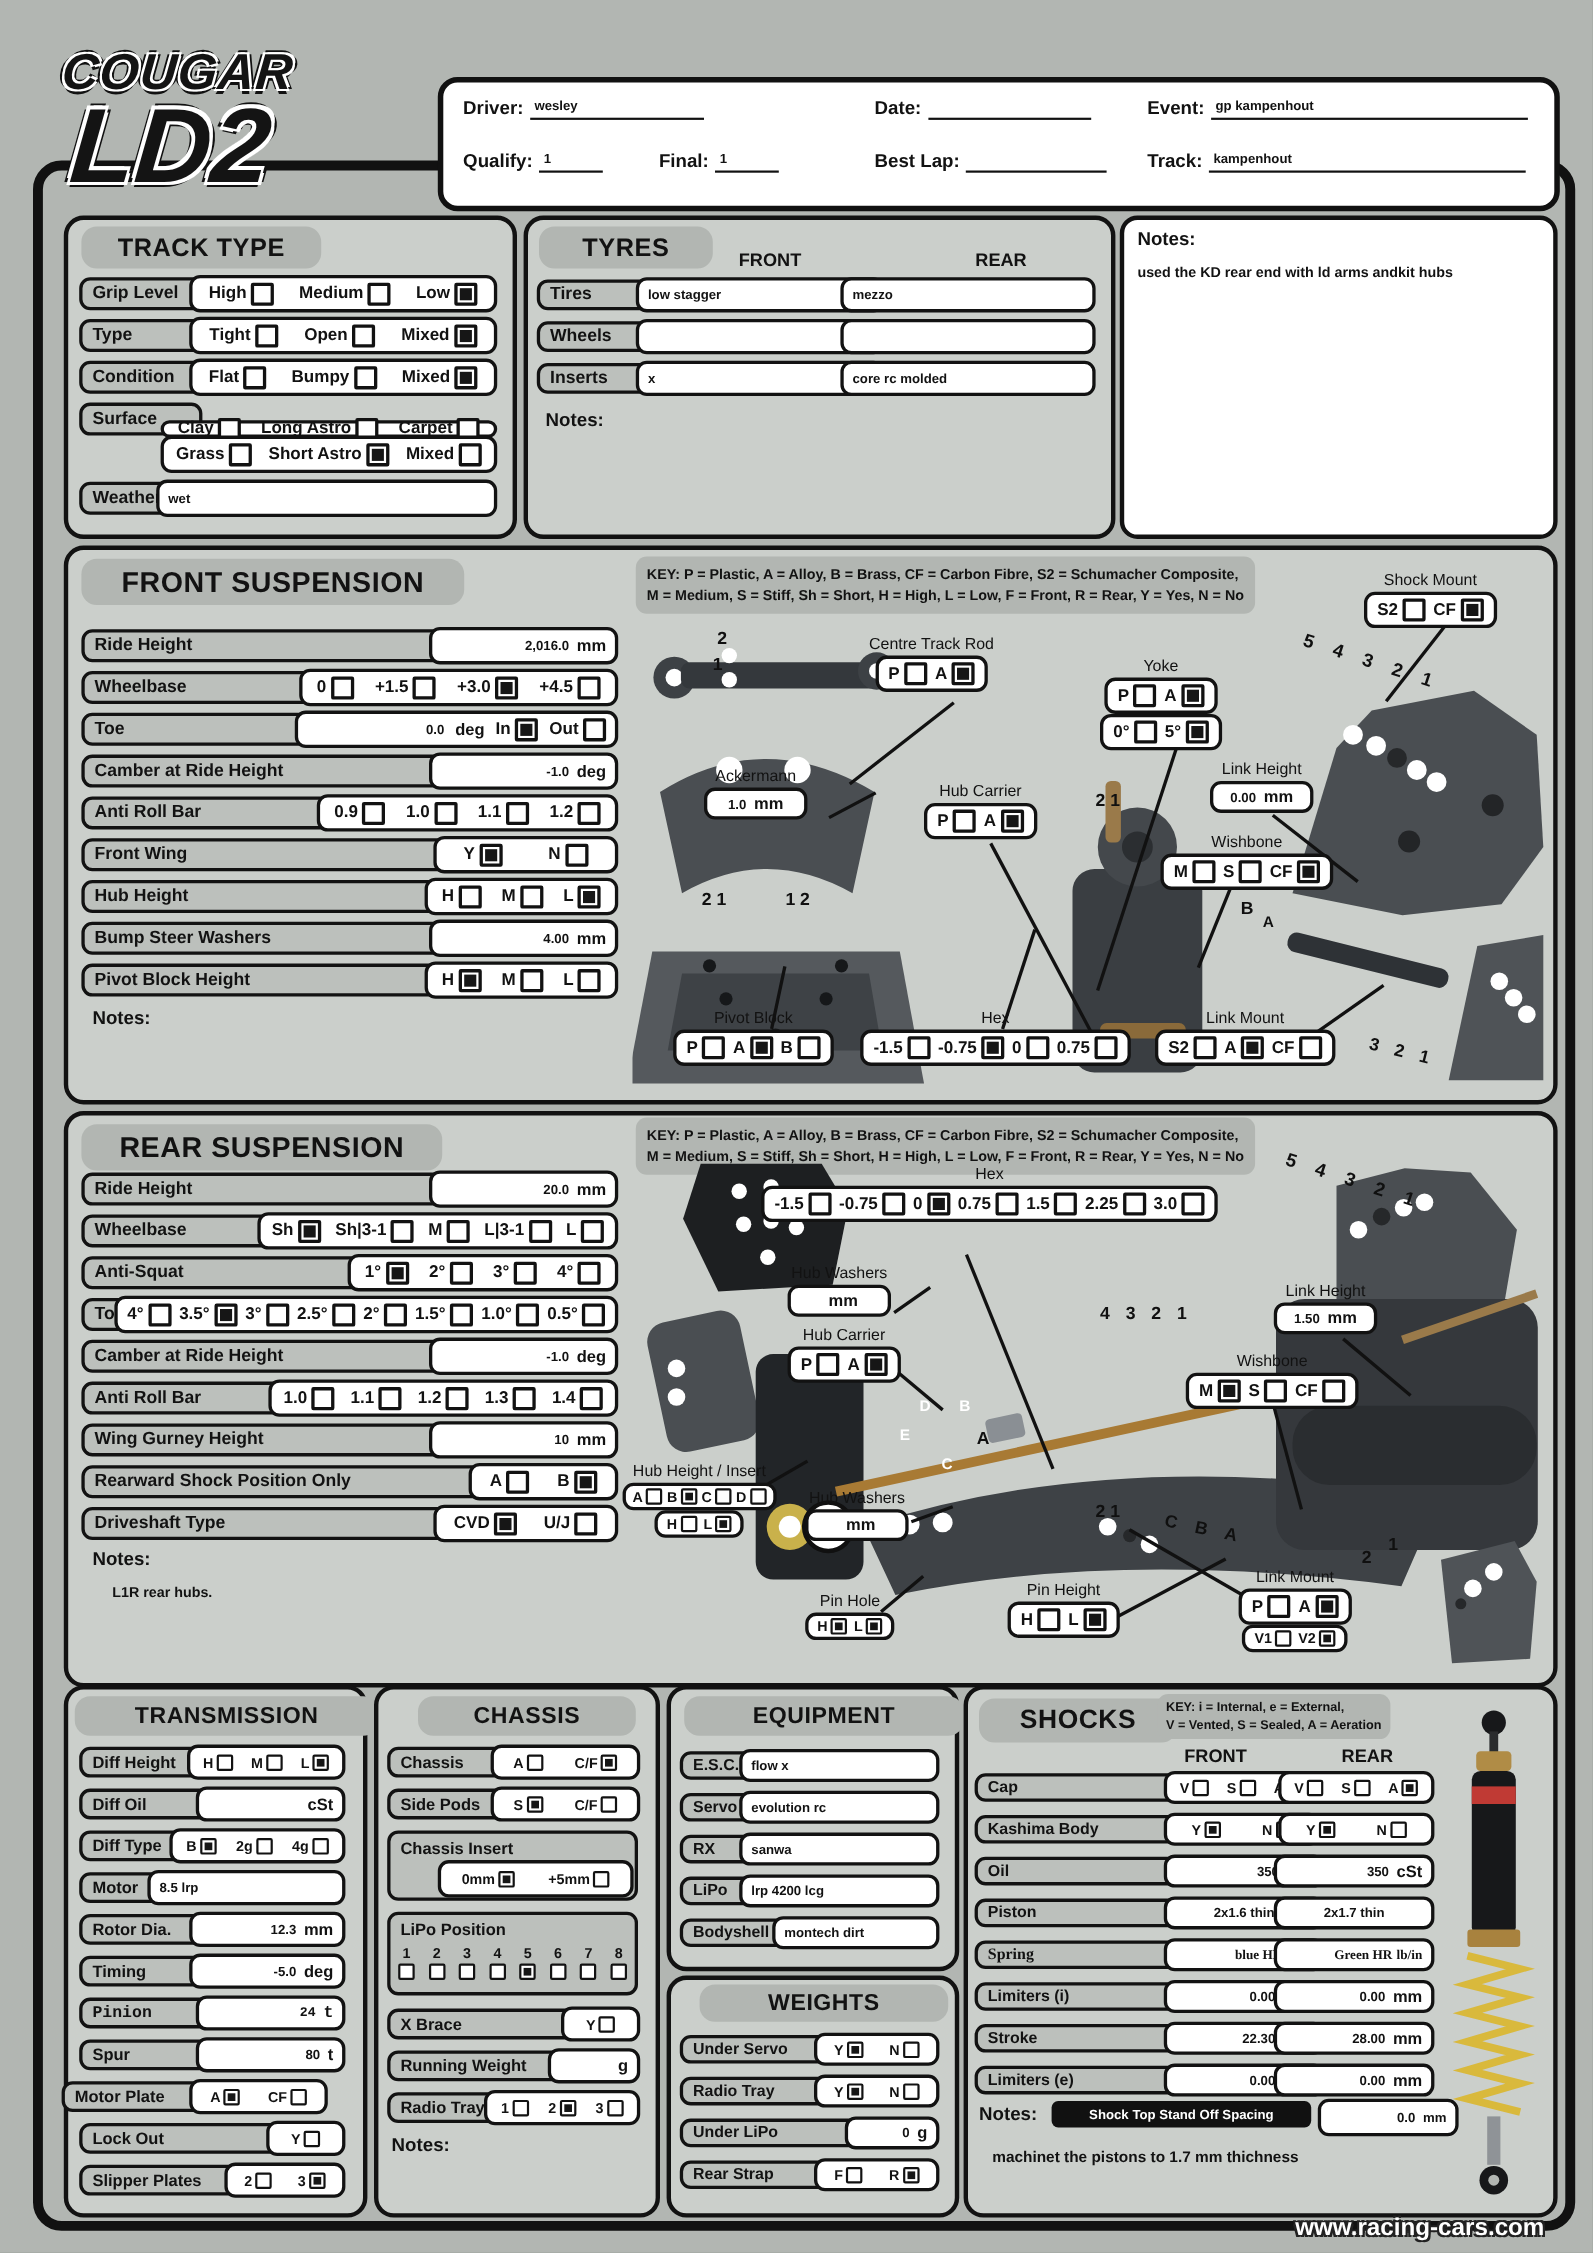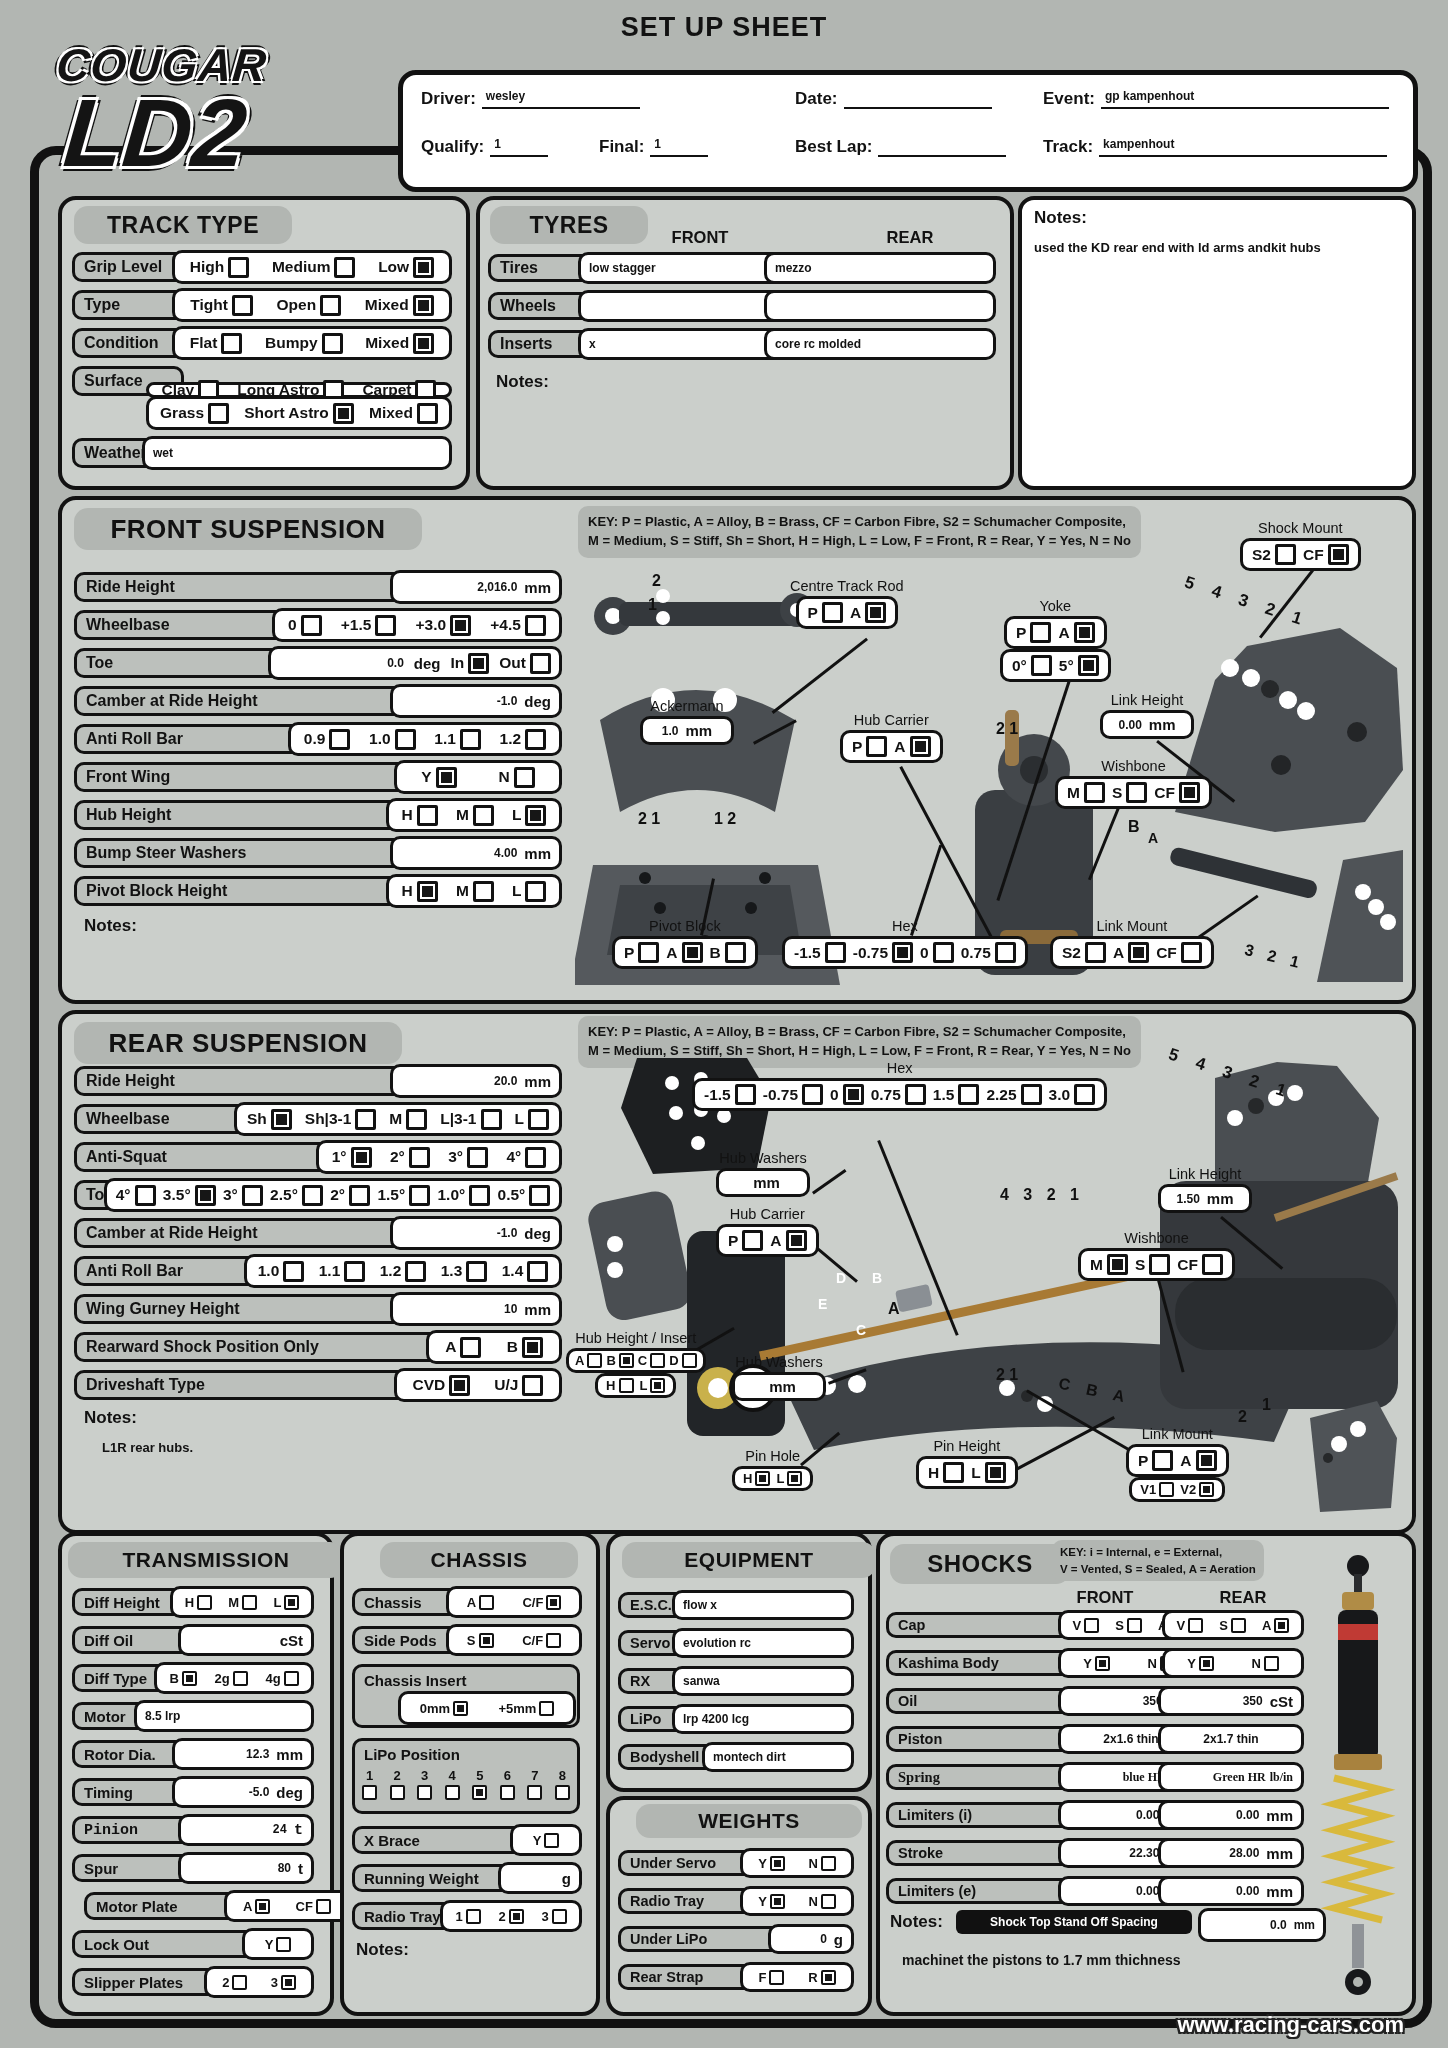--- a/index.html
+++ b/index.html
@@ -53,21 +53,20 @@
   .blackpill{position:absolute;background:#111;color:#fff;border-radius:6px;display:flex;align-items:center;justify-content:center;font-size:12px;font-weight:700;white-space:nowrap;}
   .footer{position:absolute;right:44px;top:2012px;font-size:22px;font-weight:800;color:#fff;
     text-shadow:-2px -2px 0 #222,2px -2px 0 #222,-2px 2px 0 #222,2px 2px 0 #222;}
 </style>
 </head>
 <body>
 
 <div class="page">
   <div class="sheet"></div>
 
-  <div class="ptitle">SET UP SHEET</div>
   <div class="logo">
     <div class="l1">COUGAR</div>
     <div class="l2">LD2</div>
   </div>
   <div class="dpanel">
     <div class="dfield" style="left:18px;top:14px;">
         <span class="flabel">Driver:</span>
         <span class="fval" style="width:150px;">wesley</span>
       </div>
     <div class="dfield" style="left:392px;top:14px;">
@@ -1029,21 +1028,21 @@
         <span class="u">t</span>
       </div>
   </div>
   <div class="row" style="left:72px;top:1854px;width:240px;height:28px;">
     <div class="lp" style="font-size:15px;">Spur</div>
     <div class="val" style="width:114px;">
         <span class="v">80</span>
         <span class="u">t</span>
       </div>
   </div>
-  <div class="row" style="left:84px;top:1892px;width:240px;height:28px;padding-left:24px;">
+  <div class="row" style="left:56px;top:1892px;width:240px;height:28px;">
     <div class="lp" style="font-size:15px;">Motor Plate</div>
     <div class="val opts" style="width:108px;">
       <span class="opt s">
           <span>A</span>
           <span class="cb s on"></span>
         </span>
       <span class="opt s">
           <span>CF</span>
           <span class="cb s"></span>
         </span>

